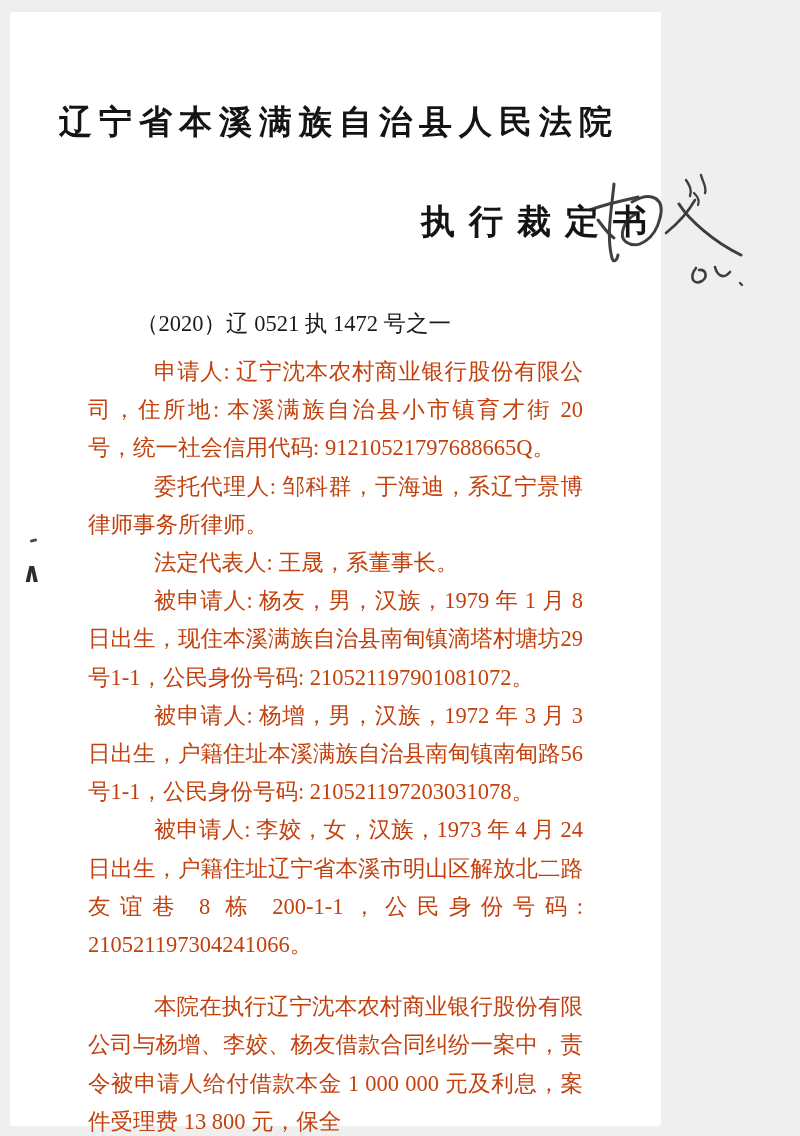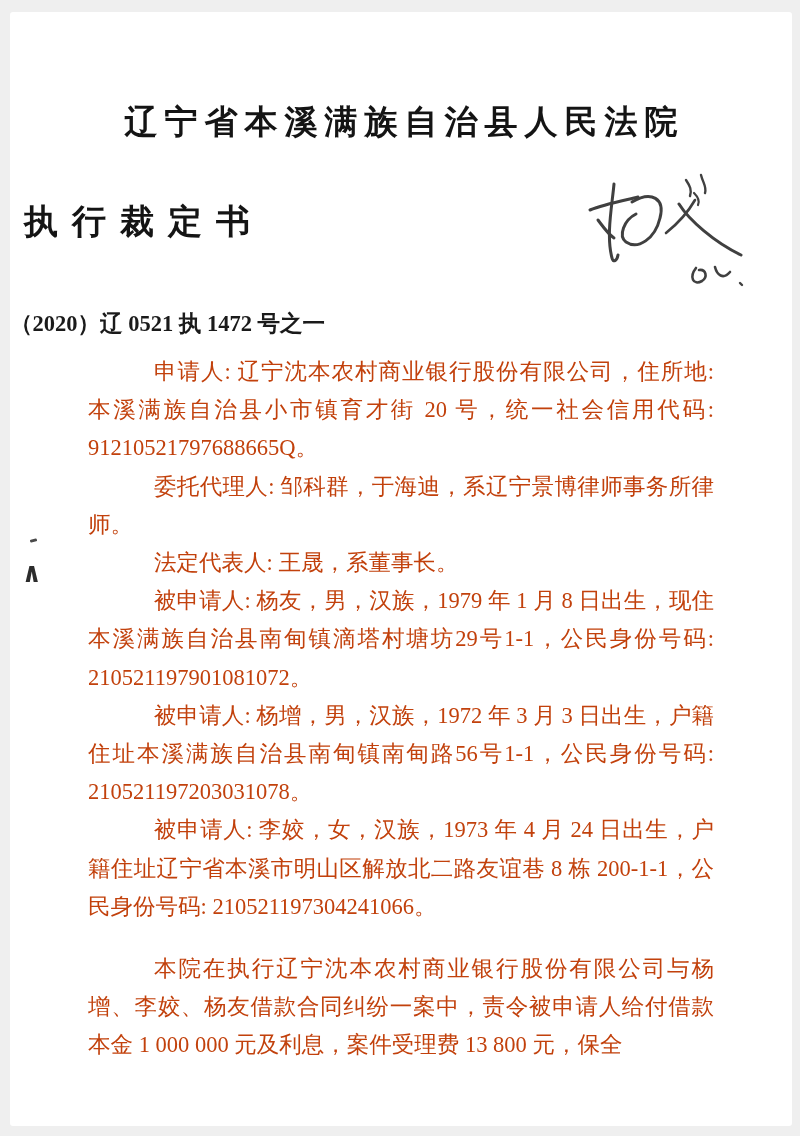--- a/index.html
+++ b/index.html
@@ -11,53 +11,52 @@
     overflow: hidden;
   }
   .scan-bg {
     position: relative;
     width: 800px; height: 1136px;
     background: #efefef;
   }
   .page {
     position: absolute;
     left: 10px; top: 12px;
-    width: 782px; height: 1114px;
+    width: 651px; height: 1114px;
     background: #ffffff;
     border-radius: 3px;
     color: #1c1c1c;
   }
   .court-name {
     margin: 88px 0 0 0;
     text-align: center;
     font-size: 33px;
     font-weight: 700;
     letter-spacing: 7px;
     padding-left: 7px; 
     color: #141414;
     white-space: nowrap;
   }
   .doc-title {
     margin: 54px 0 0 0;
-    text-align: left;
+    text-align: right;
     font-size: 34px;
     font-weight: 700;
     letter-spacing: 14px;
     padding-left: 14px;
     color: #141414;
     white-space: nowrap;
   }
   .case-number {
     margin-top: 64px;
     padding-right: 84px;
-    text-align: left;
+    text-align: center;
     font-size: 22.5px;
     line-height: 30px;
     color: #1a1a1a;
-    font-weight: bold;
   }
   .doc-body {
     margin-top: 14px;
     padding: 0 78px 0 78px;
     font-size: 22.5px;
     line-height: 38.2px;
     text-align: justify;
     text-justify: inter-ideograph;
     color: #c2410c;
   }

